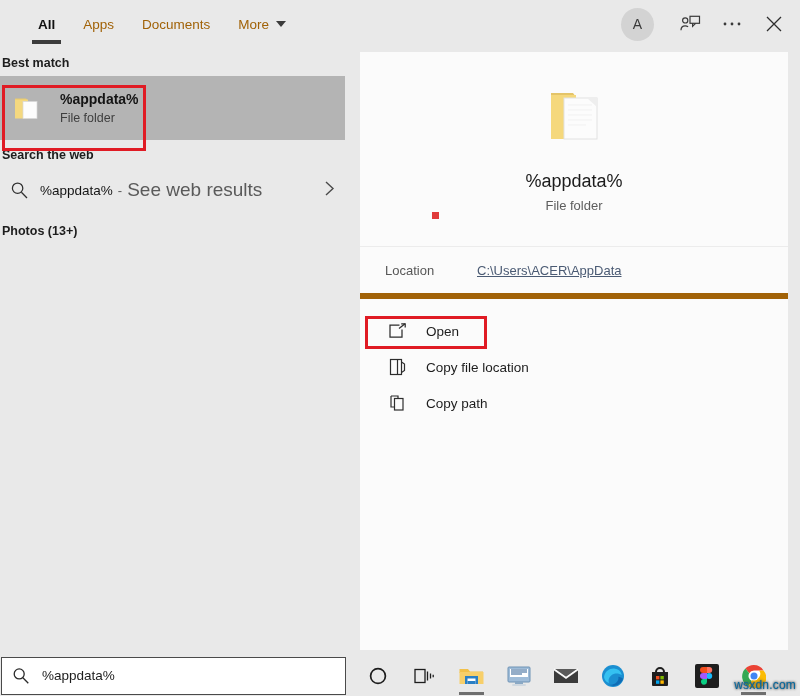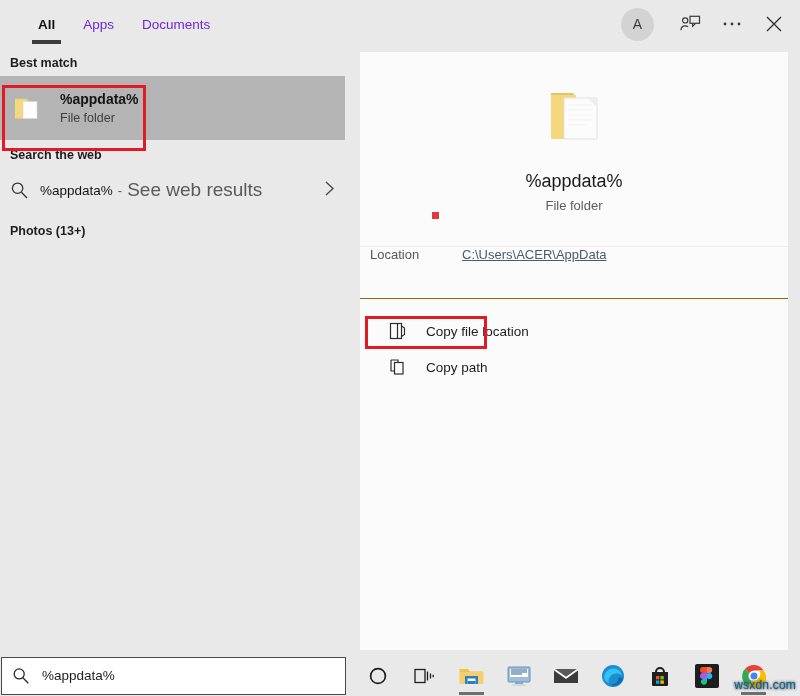--- a/index.html
+++ b/index.html
@@ -17,21 +17,21 @@
     background: #e9e9e9;
     display: flex; align-items: flex-end;
   }
   .tabs { display: flex; align-items: flex-end; height: 48px; padding-left: 12px; }
   .tab {
     position: relative;
     height: 48px;
     display: flex; align-items: center;
     padding: 0 14px;
     font-size: 13.5px;
-    color: #6d28d9;
+    color: #a16207;
     cursor: default;
     white-space: nowrap;
   }
   .tab.active { color: #111; font-weight: bold; }
   .tab.active::after {
     content: "";
     position: absolute;
     left: 8px; right: 8px; bottom: 4px;
     height: 4px; background: #3c3c3c;
   }
@@ -59,21 +59,21 @@
     color: #3a3a3a;
   }
 
   
   .leftpane {
     position: absolute; left: 0; top: 48px; width: 358px; height: 607px;
     background: #e9e9e9;
   }
   .section-label {
     font-size: 12.5px; font-weight: bold; color: #1d1d1d;
-    padding: 8px 0 6px 10px;
+    padding: 8px 0 6px 2px;
   }
   .best-row {
     position: relative;
     height: 64px; width: 345px;
     background: #b4b4b4;
     display: flex; align-items: center;
     padding-left: 14px;
   }
   .folder-small {
     position: relative; width: 30px; height: 26px; flex: 0 0 30px; margin-right: 16px;
@@ -102,23 +102,23 @@
     background: #fbfbfb;
     display: flex; flex-direction: column; align-items: center; justify-content: center;
     border-bottom: 1px solid #ececec;
   }
   .folder-big { position: relative; width: 74px; height: 64px; margin-bottom: 22px; }
   .prev-title { font-size: 18px; color: #1a1a1a; margin-bottom: 6px; }
   .prev-sub { font-size: 13px; color: #5d5d5d; }
 
   .loc-row {
     height: 52px;
-    display: flex; 
-    border-bottom: 1px solid #a16207;
-    padding-left: 10px;
+    display: flex; align-items: center;
+    border-bottom: 6px solid #a16207;
+    padding-left: 25px;
   }
   .loc-label { font-size: 13px; color: #575757; width: 92px; }
   .loc-link {
     font-size: 13px; color: #4a5a73;
     text-decoration: underline;
     cursor: pointer;
   }
 
   .actions { padding-top: 14px; }
   .action-row {
@@ -191,20 +191,24 @@
   <div class="topbar">
     <div class="tabs">
       <div class="tab active">
         <span>All</span>
       </div>
       <div class="tab">
         <span>Apps</span>
       </div>
       <div class="tab">
         <span>Documents</span>
+      </div>
+      <div class="tab">
+        <span>More</span>
+        <span class="caret"></span>
       </div>
     </div>
 
     <div class="topright">
       <div class="avatar">
         <span>A</span>
       </div>
       <div class="ticon">
         <svg width="21" height="19" viewBox="0 0 21 19" fill="none" stroke="#3a3a3a" stroke-width="1.2">
           <circle cx="5.2" cy="5.4" r="2.6"></circle>
@@ -287,20 +291,30 @@
       <div class="prev-sub">File folder</div>
     </div>
 
     <div class="loc-row">
       <div class="loc-label">Location</div>
       <div class="loc-link">C:\Users\ACER\AppData</div>
     </div>
 
     <div class="actions">
 
+      <div class="action-row">
+        <span class="action-icon">
+          <svg width="19" height="17" viewBox="0 0 19 17" stroke="#2d2d2d" stroke-width="1.25" fill="none">
+            <path d="M11.5 2 H2 V14 H14 V6.5"></path>
+            <path d="M11 5.5 L17 0.8"></path>
+            <path d="M13.2 0.8 H17.2 V4.6"></path>
+          </svg>
+        </span>
+        <span class="action-label">Open</span>
+      </div>
 
       <div class="action-row">
         <span class="action-icon">
           <svg width="19" height="18" viewBox="0 0 19 18" stroke="#2d2d2d" stroke-width="1.2" fill="none">
             <rect x="2.5" y="1.5" width="11" height="15"></rect>
             <path d="M9.5 1.5 V16.5"></path>
             <path d="M13.5 4 L16.5 6 V12.5 L13.5 14.5"></path>
           </svg>
         </span>
         <span class="action-label">Copy file location</span>

